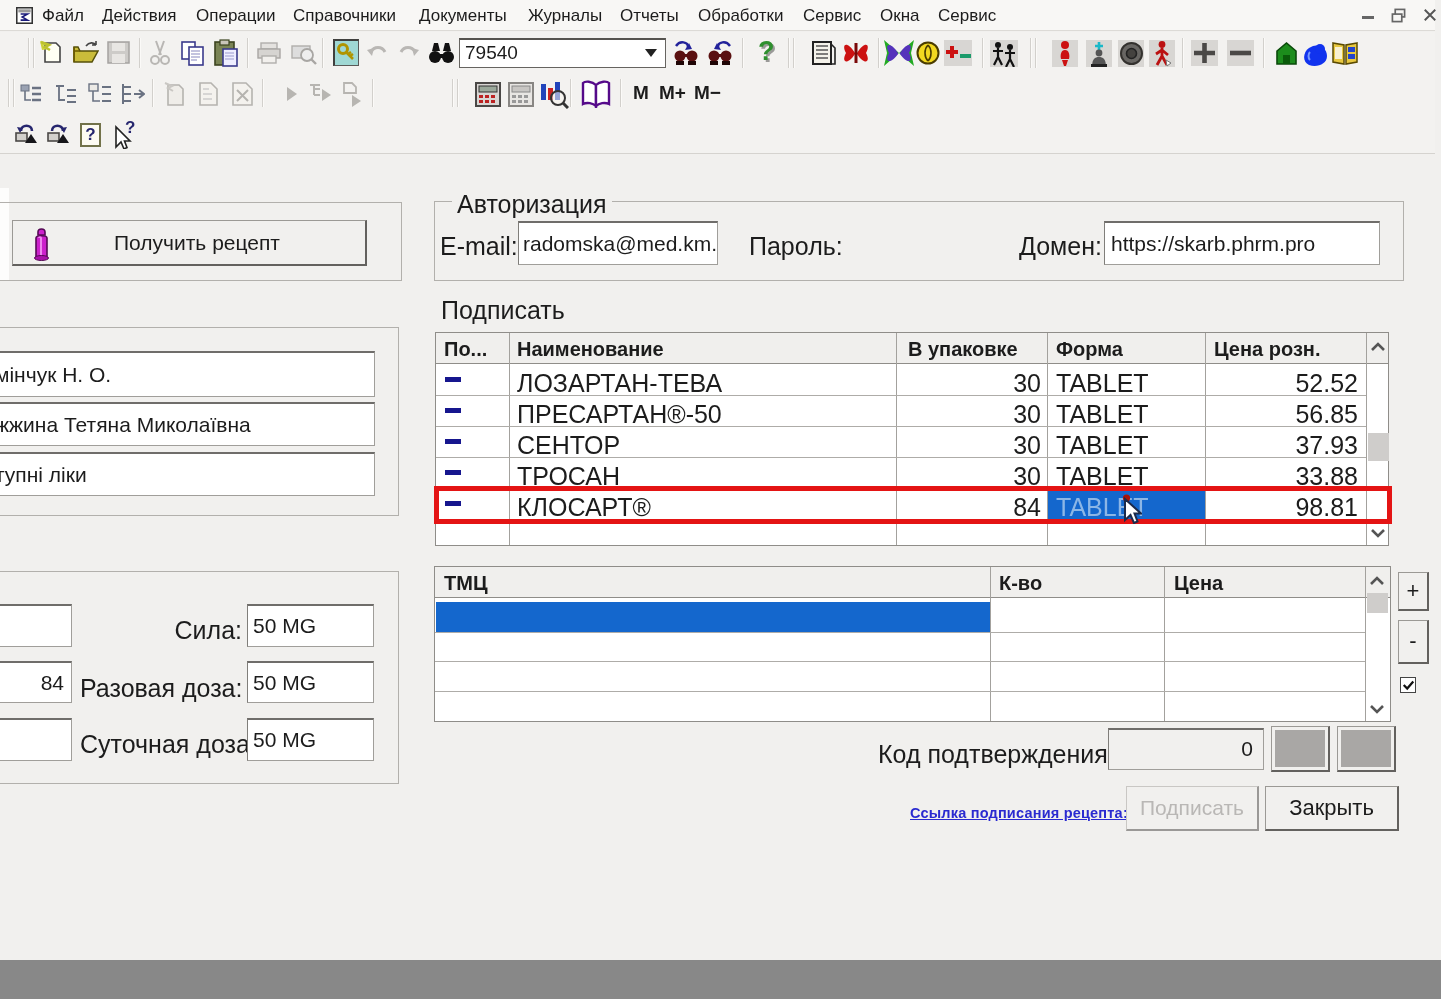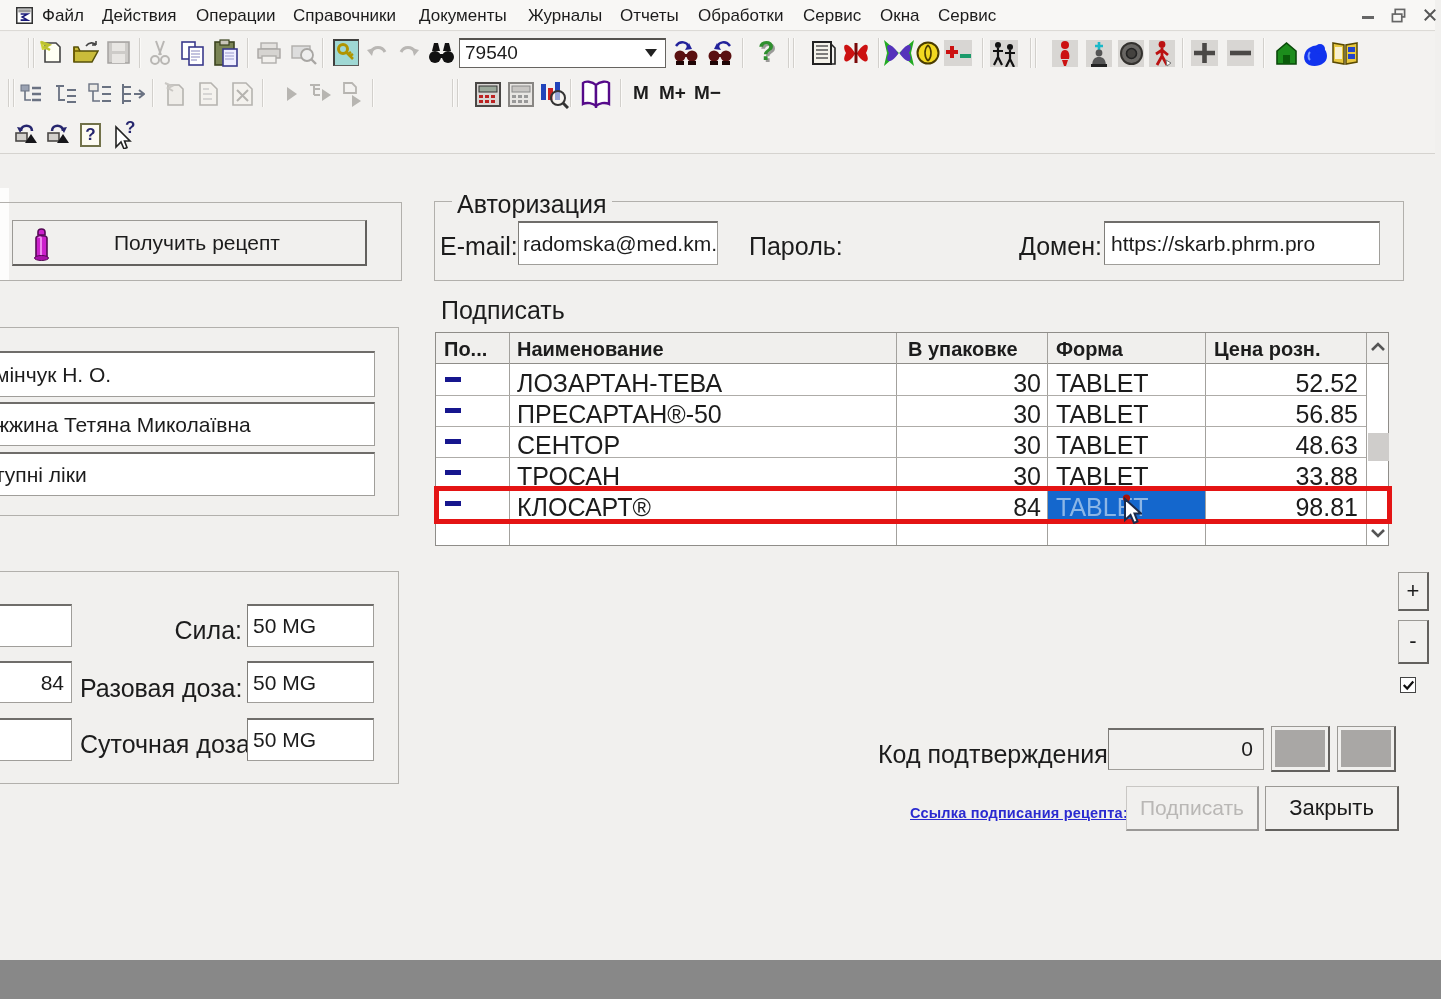--- a/index.html
+++ b/index.html
@@ -449,21 +449,21 @@
   <div class="lbl num" style="left:380px;top:36px;width:225px">30</div>
   <div class="lbl" style="left:620px;top:36px">TABLET</div>
   <div class="lbl num" style="left:700px;top:36px;width:222px">52.52</div>
   <div class="lbl" style="left:81px;top:67px">ПРЕСАРТАН®-50</div>
   <div class="lbl num" style="left:380px;top:67px;width:225px">30</div>
   <div class="lbl" style="left:620px;top:67px">TABLET</div>
   <div class="lbl num" style="left:700px;top:67px;width:222px">56.85</div>
   <div class="lbl" style="left:81px;top:98px">СЕНТОР</div>
   <div class="lbl num" style="left:380px;top:98px;width:225px">30</div>
   <div class="lbl" style="left:620px;top:98px">TABLET</div>
-  <div class="lbl num" style="left:700px;top:98px;width:222px">48.63</div>
+  <div class="lbl num" style="left:700px;top:98px;width:222px">37.93</div>
   <div class="lbl" style="left:81px;top:129px">ТРОСАН</div>
   <div class="lbl num" style="left:380px;top:129px;width:225px">30</div>
   <div class="lbl" style="left:620px;top:129px">TABLET</div>
   <div class="lbl num" style="left:700px;top:129px;width:222px">33.88</div>
   <div class="lbl" style="left:81px;top:160px">КЛОСАРТ®</div>
   <div class="lbl num" style="left:380px;top:160px;width:225px">84</div>
   <div class="abs" style="left:612px;top:156px;width:157px;height:30px;background:#1467cd"></div>
   <div class="lbl" style="left:620px;top:160px;color:#8cb6e6">TABLET</div>
   <div class="lbl num" style="left:700px;top:160px;width:222px">98.81</div>
 
@@ -476,20 +476,42 @@
       </svg>
 </div>
 
 <svg class="ti" style="left:1116px;top:492px;z-index:30" width="26" height="32" viewBox="0 0 26 32">
       <circle cx="10.5" cy="6" r="3.6" fill="#a81208"></circle>
       <path d="M9 7 L9 28 L14.5 23 L18 31 L21.5 29.5 L18.5 21.5 L25 21.5 Z" fill="#fff" stroke="#1c2a4a" stroke-width="2"></path>
     </svg>
 
 <div class="abs" style="left:434px;top:486px;width:958px;height:38px;border:5px solid #e41414;z-index:20"></div>
 
+<div class="abs" id="ttable" style="left:434px;top:566px;width:957px;height:156px;background:#fff;border:1px solid #8f8d89">
+  <div class="abs" style="left:0;top:0;width:955px;height:31px;background:#f0efed;border-bottom:1px solid #8f8d89"></div>
+  <div class="lbl hdr" style="left:9px;top:5px">ТМЦ</div>
+  <div class="lbl hdr" style="left:564px;top:5px">К-во</div>
+  <div class="lbl hdr" style="left:739px;top:5px">Цена</div>
+  <div class="vline" style="left:555px;top:0;height:154px"></div>
+  <div class="vline" style="left:729px;top:0;height:154px"></div>
+  <div class="vline" style="left:930px;top:0;height:154px"></div>
+
+  <div class="abs" style="left:1px;top:35px;width:554px;height:30px;background:#1467cd"></div>
+  <div class="hline" style="left:0;top:65px;width:930px"></div>
+  <div class="hline" style="left:0;top:94px;width:930px"></div>
+  <div class="hline" style="left:0;top:124px;width:930px"></div>
+
+  <div class="abs" style="left:932px;top:26px;width:21px;height:20px;background:#cfcdcb"></div>
+  <svg class="ti" style="left:934px;top:8px" width="16" height="12" viewBox="0 0 16 12">
+        <path d="M2 9 L8 3 L14 9" stroke="#555" stroke-width="2.6" fill="none"></path>
+      </svg>
+  <svg class="ti" style="left:934px;top:136px" width="16" height="12" viewBox="0 0 16 12">
+        <path d="M2 3 L8 9 L14 3" stroke="#555" stroke-width="2.6" fill="none"></path>
+      </svg>
+</div>
 
 <div class="btn" style="left:1398px;top:572px;width:31px;height:39px;line-height:36px;font-size:22px">+</div>
 <div class="btn" style="left:1398px;top:620px;width:31px;height:44px;line-height:40px;font-size:22px">-</div>
 <div class="abs" style="left:1400px;top:677px;width:16px;height:16px;background:#fff;border:1.5px solid #444"></div>
 <svg class="ti" style="left:1402px;top:679px" width="13" height="13" viewBox="0 0 15 15">
       <path d="M2 7 L6 11 L13 3" stroke="#111" stroke-width="2.6" fill="none"></path>
     </svg>
 
 <div class="lbl" style="left:878px;top:740px">Код подтверждения</div>
 <div class="sunk num" style="left:1108px;top:728px;width:156px;height:42px;line-height:38px;padding-right:10px;background:#f1f0ee">0</div>

